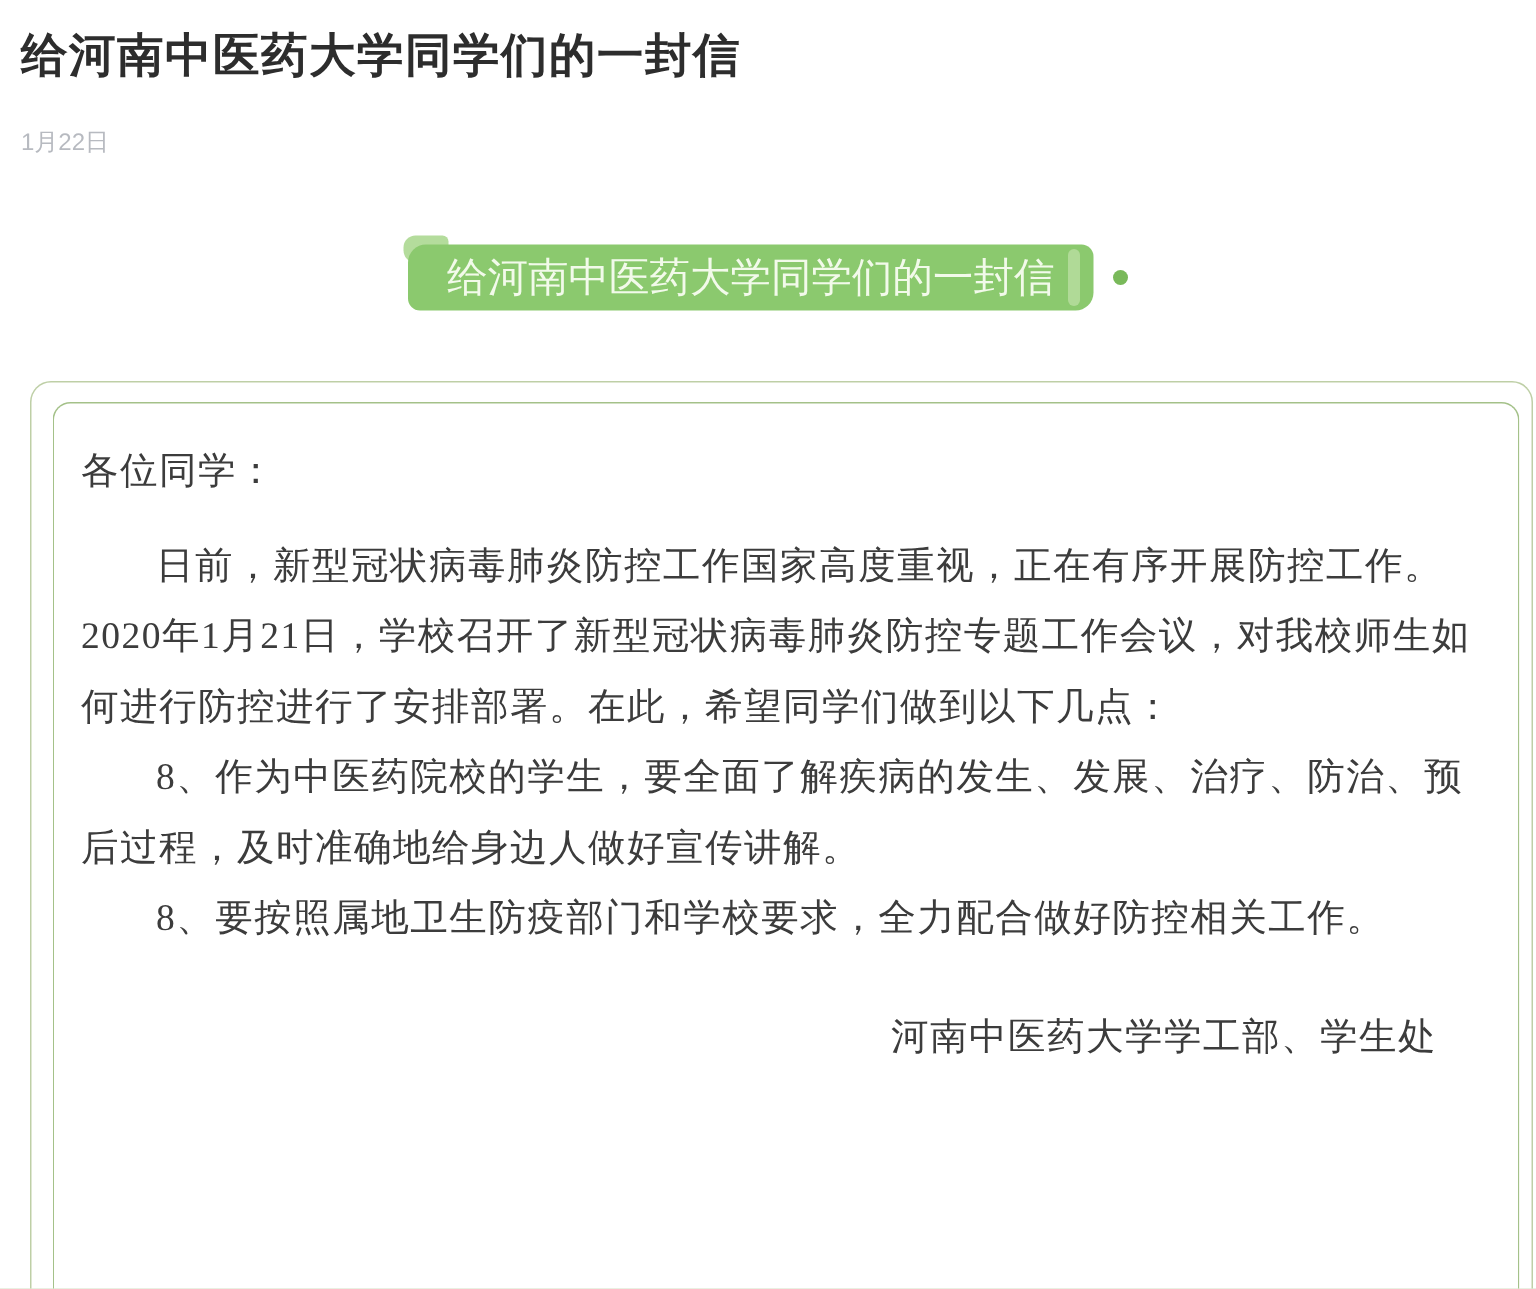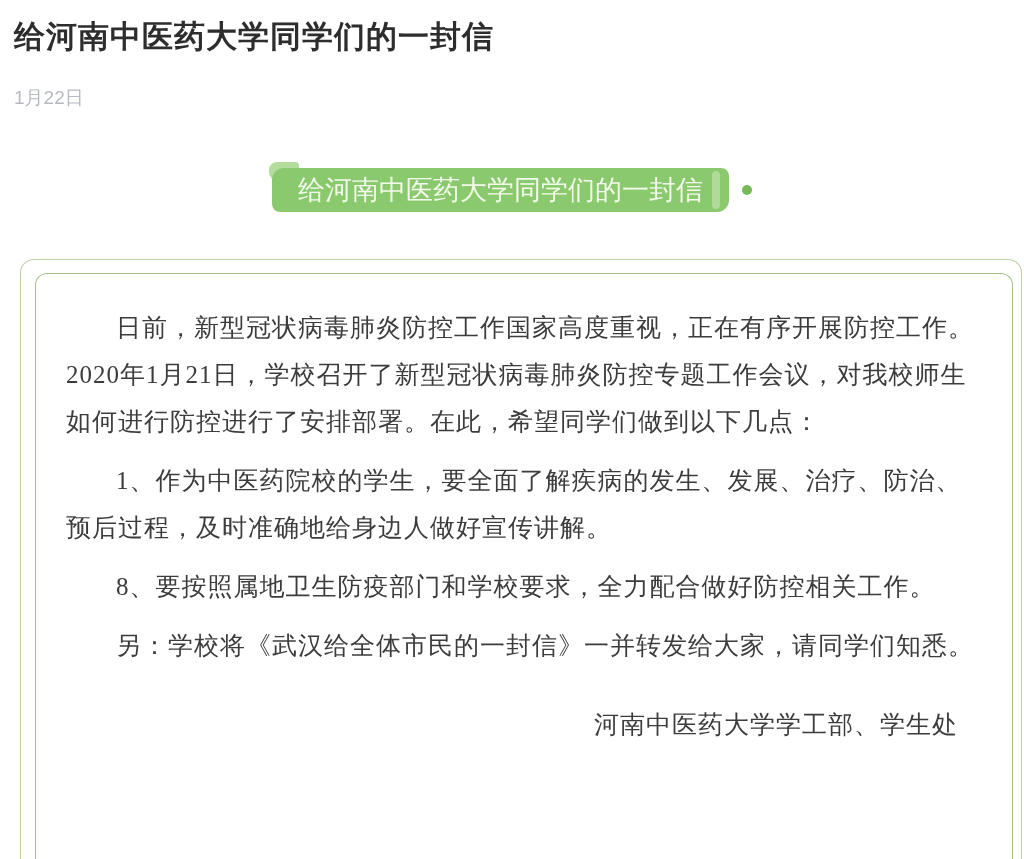--- a/index.html
+++ b/index.html
@@ -28,21 +28,21 @@
     align-items: baseline;
     gap: 13px;
   }
   .account-name {
     font-size: 19px;
     color: #576b95;
     cursor: pointer;
     text-decoration: none;
   }
   .publish-date {
-    font-size: 19px;
+    font-size: 16px;
     color: #b7bac0;
   }
 
   
   .banner-row {
     margin-top: 57px;
     display: flex;
     align-items: center;
     justify-content: center;
   }
@@ -108,21 +108,21 @@
     color: #3c3c3c;
     font-size: 25px;
     line-height: 47px;
     letter-spacing: 1px;
   }
   .salutation {
     padding-top: 8px;
   }
   .letter-body p {
     text-indent: 2em;
-    margin: 12px;
+    margin: 0;
   }
   .letter-body p:first-child {
     margin-top: 16px;
   }
   .signature-block {
     margin-top: 32px;
     text-align: right;
     padding-right: 28px;
   }
 </style>
@@ -137,26 +137,26 @@
 </header>
 
 <div class="banner-row">
   <div class="banner">给河南中医药大学同学们的一封信</div>
   <span class="banner-dot"></span>
 </div>
 
 <div class="letter-outer">
   <div class="letter-inner">
 
+    <div class="salutation">各位同学：</div>
 
     <div class="letter-body">
       <p>日前，新型冠状病毒肺炎防控工作国家高度重视，正在有序开展防控工作。2020年1月21日，学校召开了新型冠状病毒肺炎防控专题工作会议，对我校师生如何进行防控进行了安排部署。在此，希望同学们做到以下几点：</p>
-      <p>1、作为中医药院校的学生，要全面了解疾病的发生、发展、治疗、防治、预后过程，及时准确地给身边人做好宣传讲解。</p>
+      <p>8、作为中医药院校的学生，要全面了解疾病的发生、发展、治疗、防治、预后过程，及时准确地给身边人做好宣传讲解。</p>
       <p>8、要按照属地卫生防疫部门和学校要求，全力配合做好防控相关工作。</p>
-      <p>另：学校将《武汉给全体市民的一封信》一并转发给大家，请同学们知悉。</p>
     </div>
 
     <div class="signature-block">
       <div>河南中医药大学学工部、学生处</div>
 
     </div>
 
   </div>
 </div>
 

